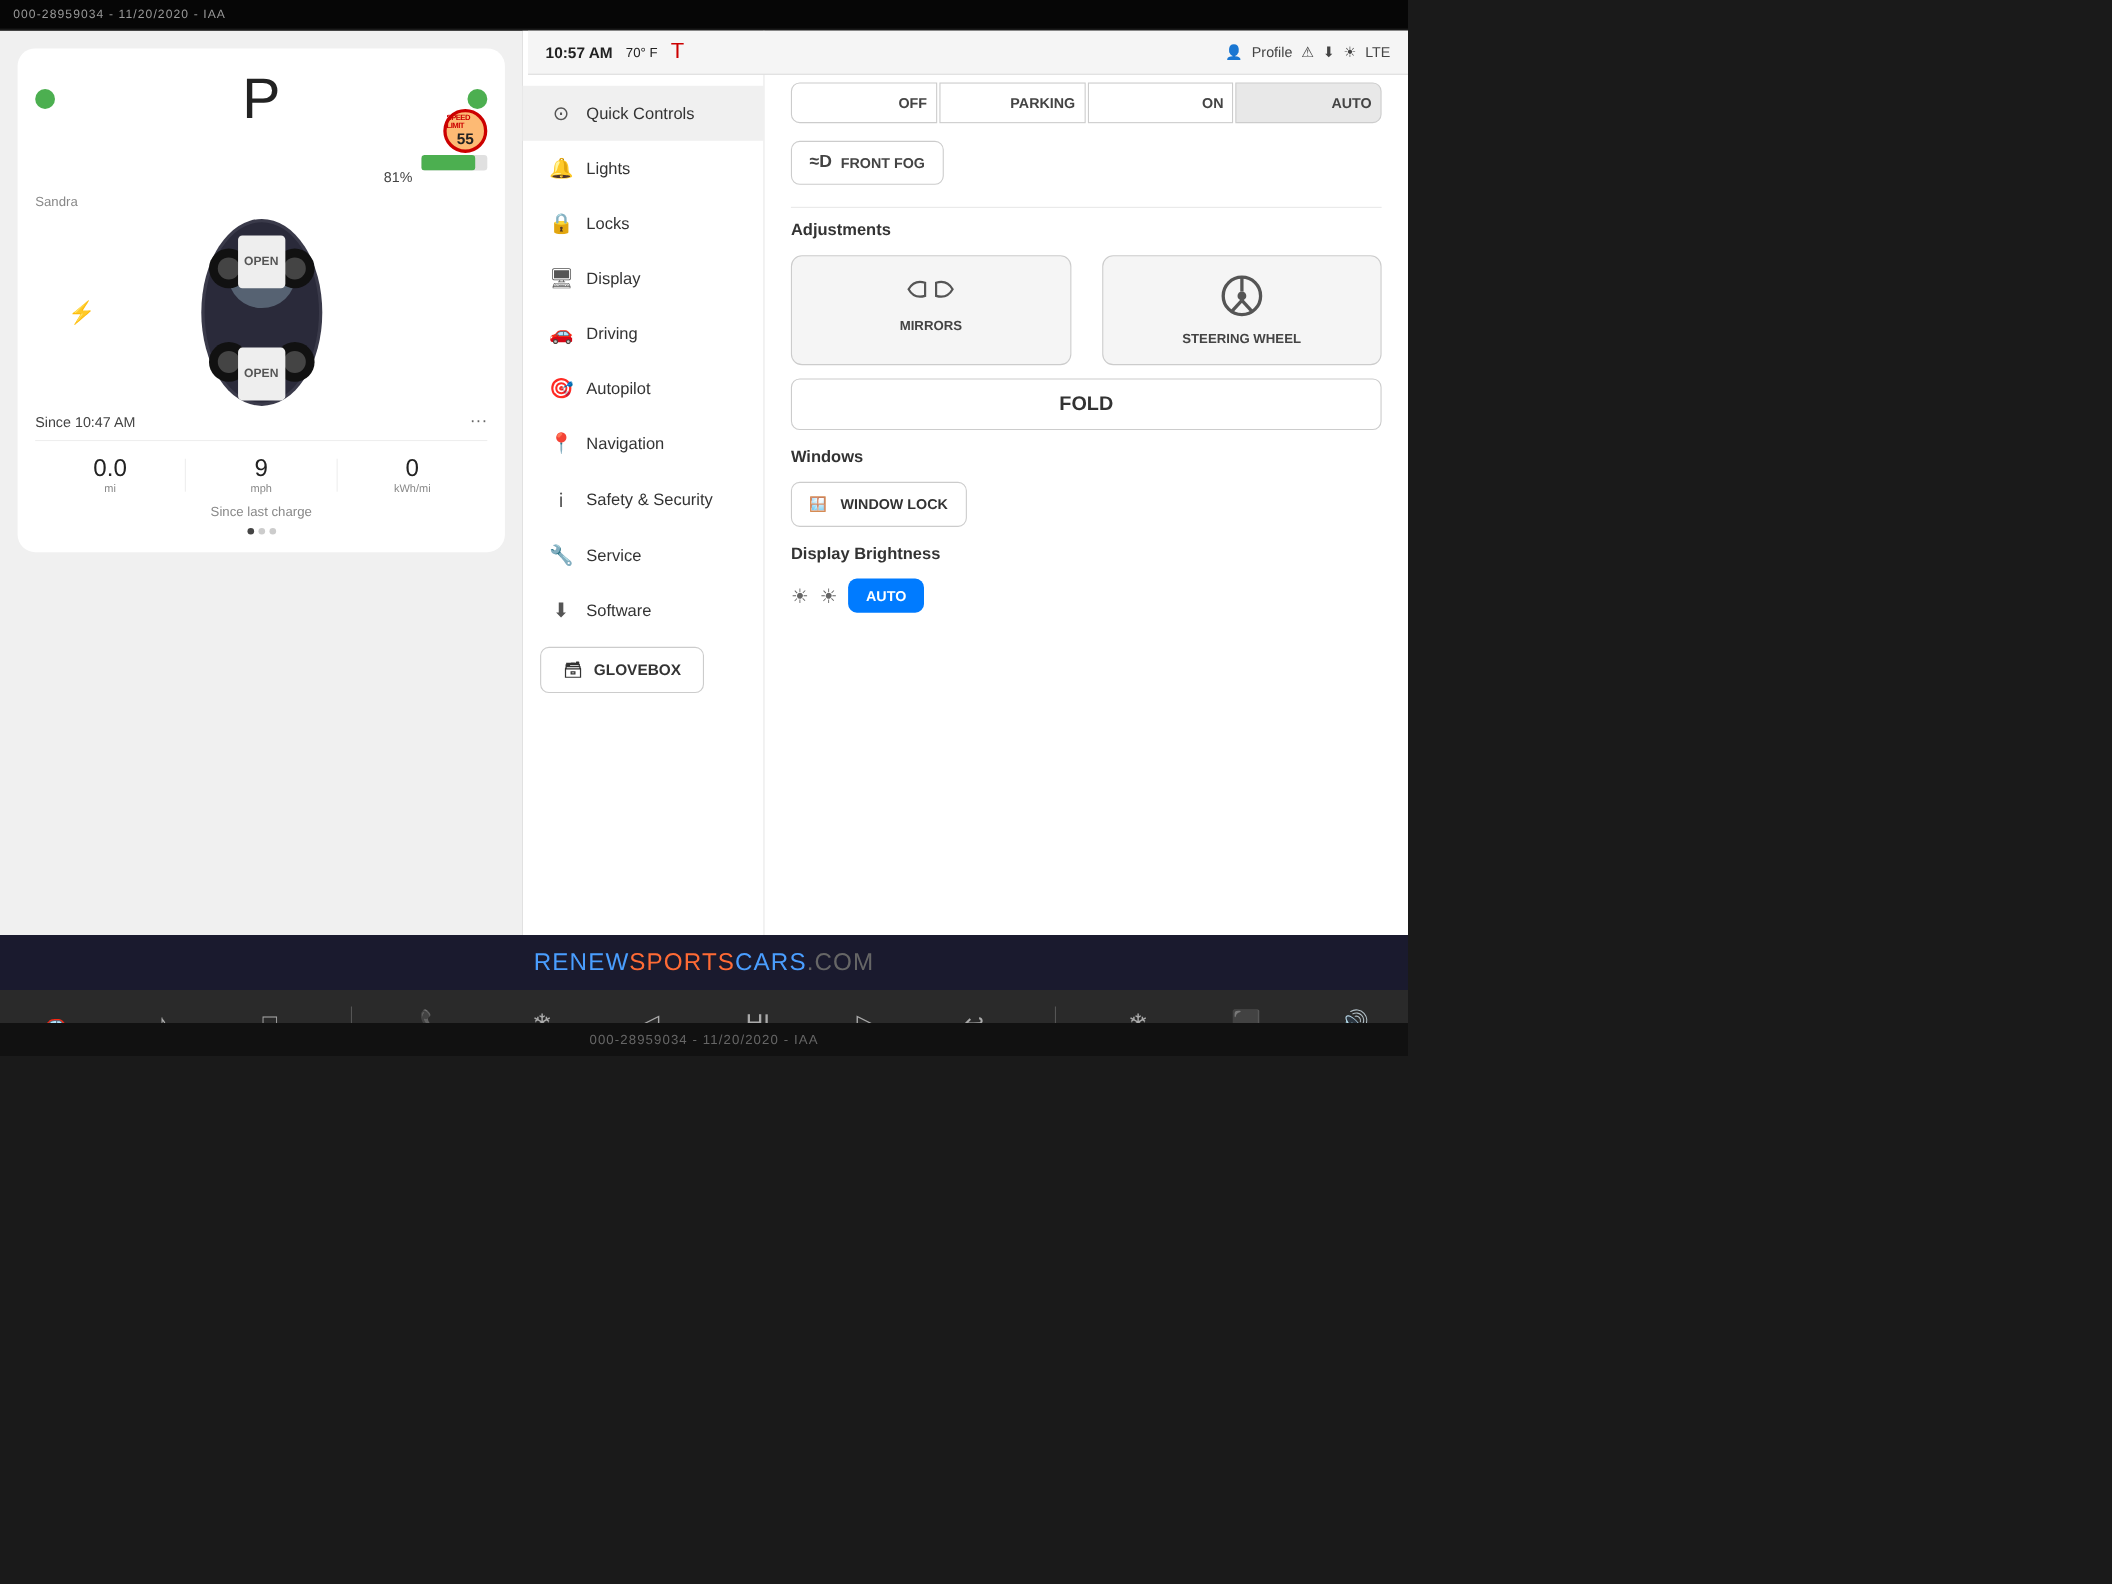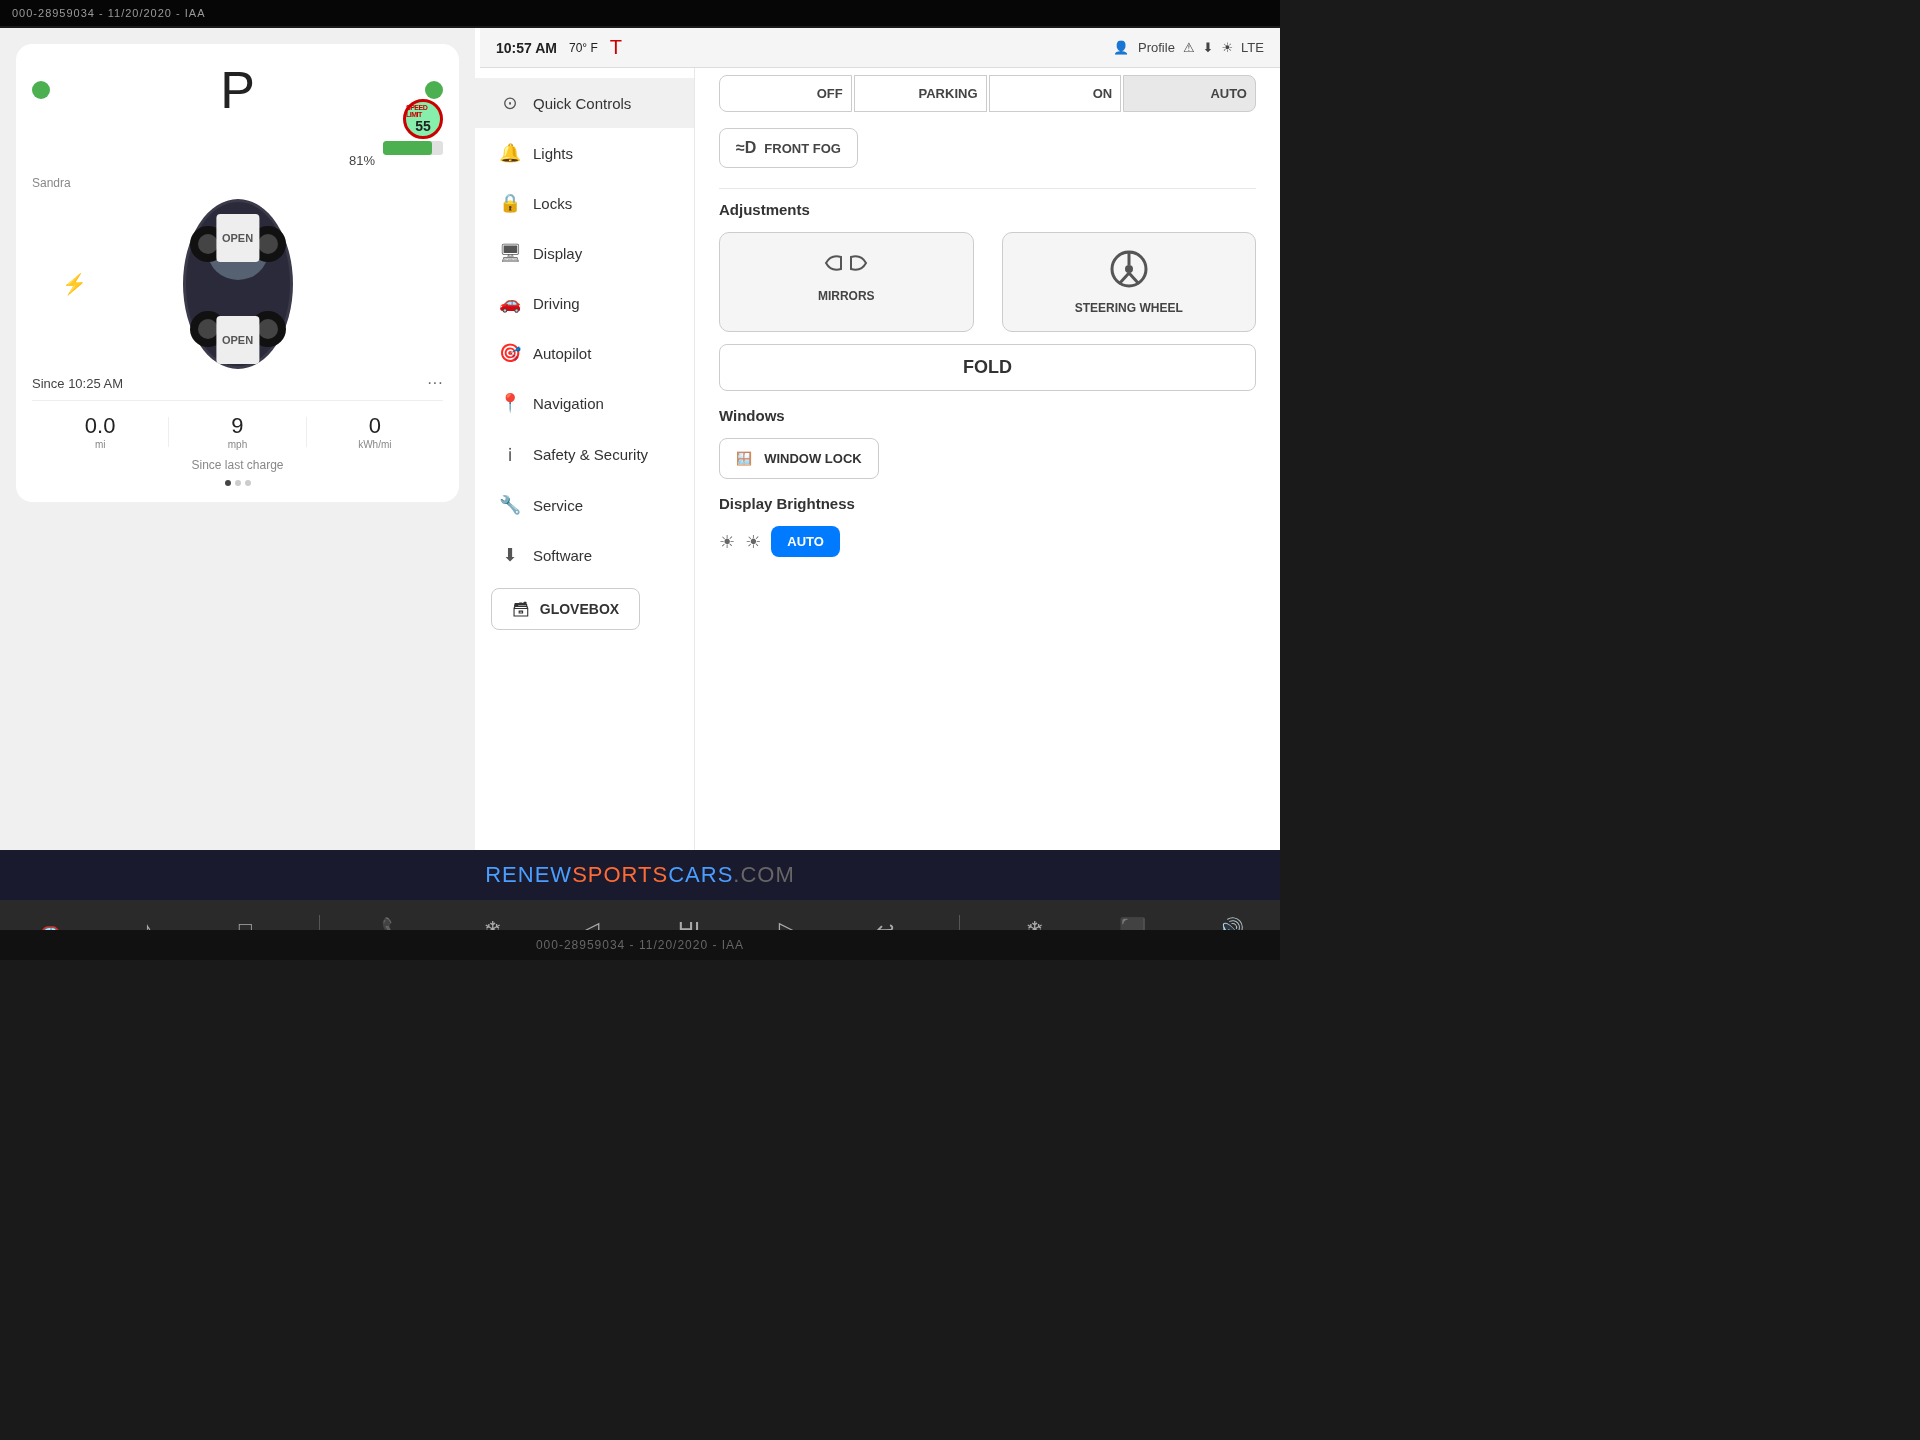--- a/index.html
+++ b/index.html
@@ -121,21 +121,21 @@
       top: 55px;
       right: 16px;
       border: 3px solid #cc0000;
       border-radius: 50%;
       width: 40px;
       height: 40px;
       display: flex;
       flex-direction: column;
       align-items: center;
       justify-content: center;
-      background: #86efac;
+      background: #fdba74;
     }
     .speed-limit-label {
       font-size: 7px;
       color: #cc0000;
       font-weight: 700;
       letter-spacing: -0.5px;
     }
     .speed-limit-number {
       font-size: 14px;
       font-weight: 700;
@@ -595,21 +595,21 @@
         <ellipse cx="50" cy="70" rx="10" ry="10" fill="#444"></ellipse>
         <ellipse cx="110" cy="70" rx="10" ry="10" fill="#444"></ellipse>
 
         <line x1="60" y1="60" x2="100" y2="50" stroke="#888" stroke-width="2" stroke-linecap="round"></line>
       </svg>
       <span class="lightning-icon">⚡</span>
       <div class="door-label door-open-bottom">OPEN</div>
     </div>
 
     <div class="stats-time-row">
-      <span class="since-time">Since 10:25 AM</span>
+      <span class="since-time">Since 10:47 AM</span>
       <span class="more-dots">···</span>
     </div>
     <div class="stats-row">
       <div class="stat-item">
         <div class="stat-value">0.0</div>
         <div class="stat-unit">mi</div>
       </div>
       <div class="stat-divider"></div>
       <div class="stat-item">
         <div class="stat-value">9</div>

